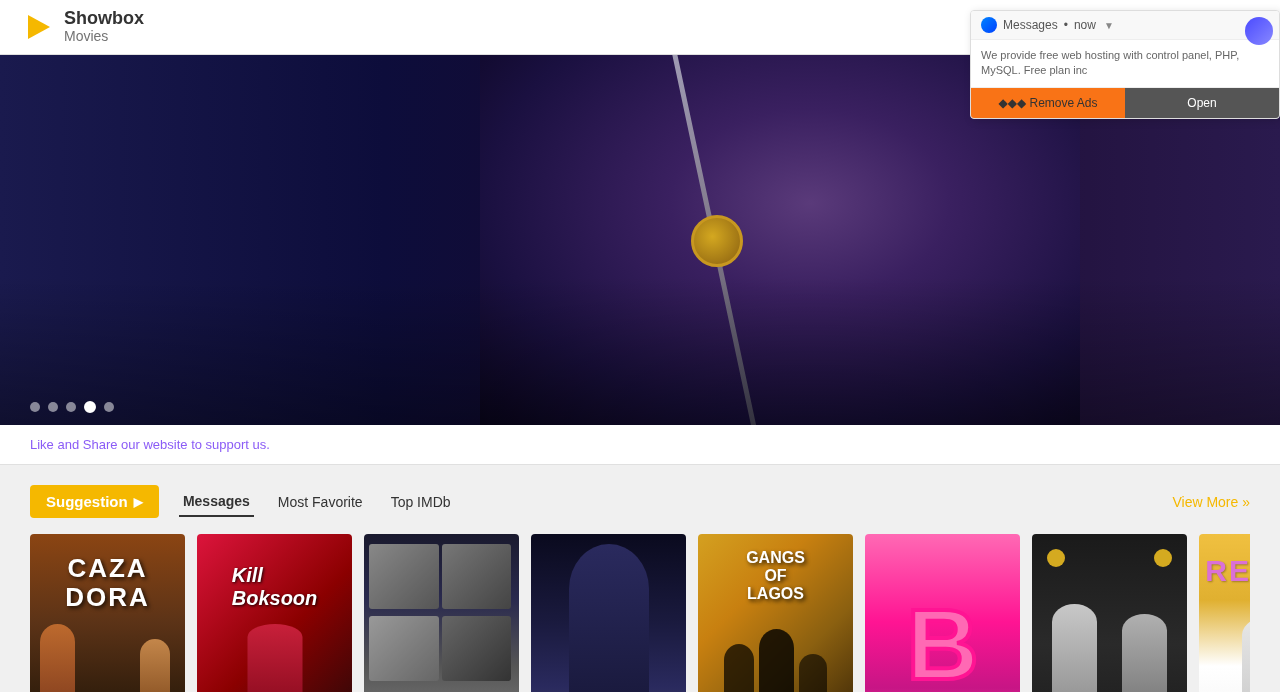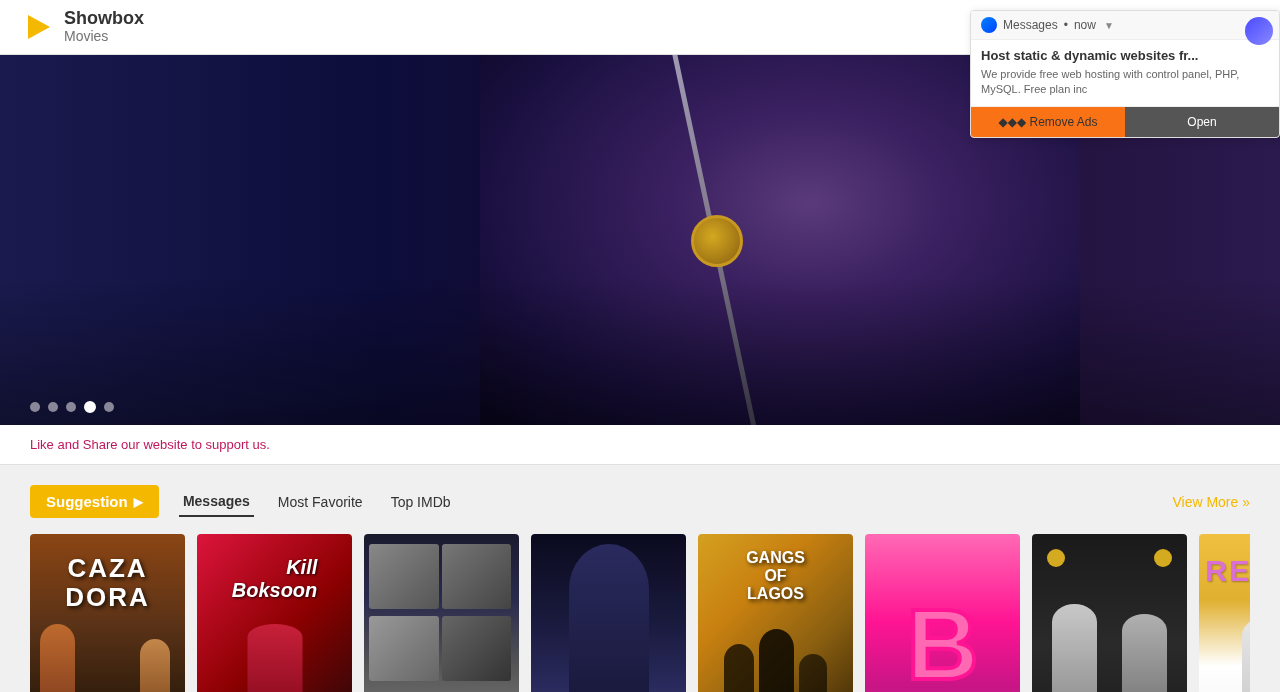--- a/index.html
+++ b/index.html
@@ -83,21 +83,21 @@
       border: 2px solid #fff;
       width: 12px;
       height: 12px;
     }
 
     
     #support-bar {
       background: #fff;
       padding: 12px 30px;
       font-size: 13px;
-      color: #be185d;
+      color: #8b5cf6;
       border-bottom: 1px solid #e0e0e0;
     }
 
     
     #suggestion-section {
       background: #f0f0f0;
       padding: 20px 30px 10px 30px;
     }
     .suggestion-header {
       display: flex;
@@ -365,21 +365,21 @@
           <span class="poster-main-title" style="position:absolute;top:20px;font-size:26px;letter-spacing:2px;">CAZA<br>DORA</span>
         </div>
       </div>
 
     </div>
 
     <div class="movie-card">
       <div class="movie-poster poster-kill">
         <div class="poster-text">
           <div style="position:absolute;bottom:0;left:50%;transform:translateX(-50%);width:55px;height:130px;background:linear-gradient(to bottom,#c8203a,#6a0010);border-radius:50% 50% 0 0 / 10% 10% 0 0;"></div>
-          <span class="poster-kill-title" style="position:absolute;top:22px;font-size:20px;color:#fff;text-align:right;padding:0 8px;">Kill<br>Boksoon</span>
+          <span class="poster-kill-title" style="position:absolute;top:30px;font-size:20px;color:#fff;text-align:left;padding:0 8px;">Kill<br>Boksoon</span>
         </div>
       </div>
 
     </div>
 
     <div class="movie-card">
       <div class="movie-poster poster-air">
         <div class="poster-text">
 
           <div style="display:flex;gap:3px;position:absolute;top:10px;left:5px;right:5px;height:140px;flex-wrap:wrap;">
@@ -460,20 +460,19 @@
 <div id="ad-popup">
   <div class="ad-header">
     <span class="ad-messenger-icon"></span>
     <span>Messages</span>
     <span>•</span>
     <span>now</span>
     <span class="ad-arrow-down">▼</span>
     <div class="ad-avatar"></div>
   </div>
   <div class="ad-body">
-    <div class="ad-title">Host static &amp; dynamic websites fr...</div>
     <div class="ad-desc">We provide free web hosting with control panel, PHP, MySQL. Free plan inc</div>
   </div>
   <div class="ad-actions">
     <button class="ad-remove-btn">◆◆◆ Remove Ads</button>
     <button class="ad-open-btn">Open</button>
   </div>
 </div>
 
 </body></html>

